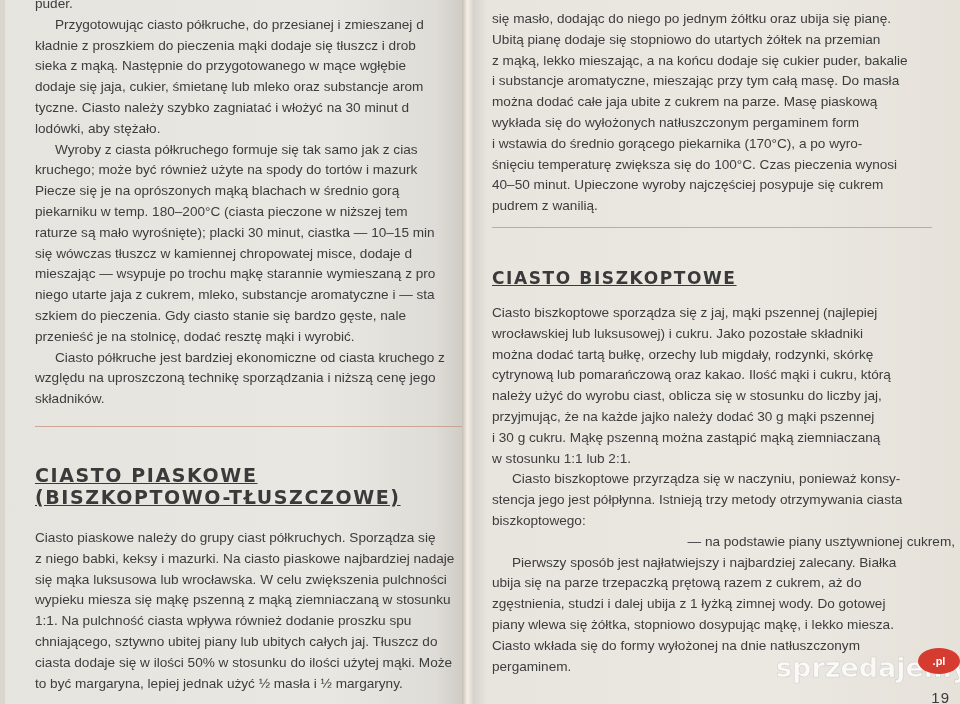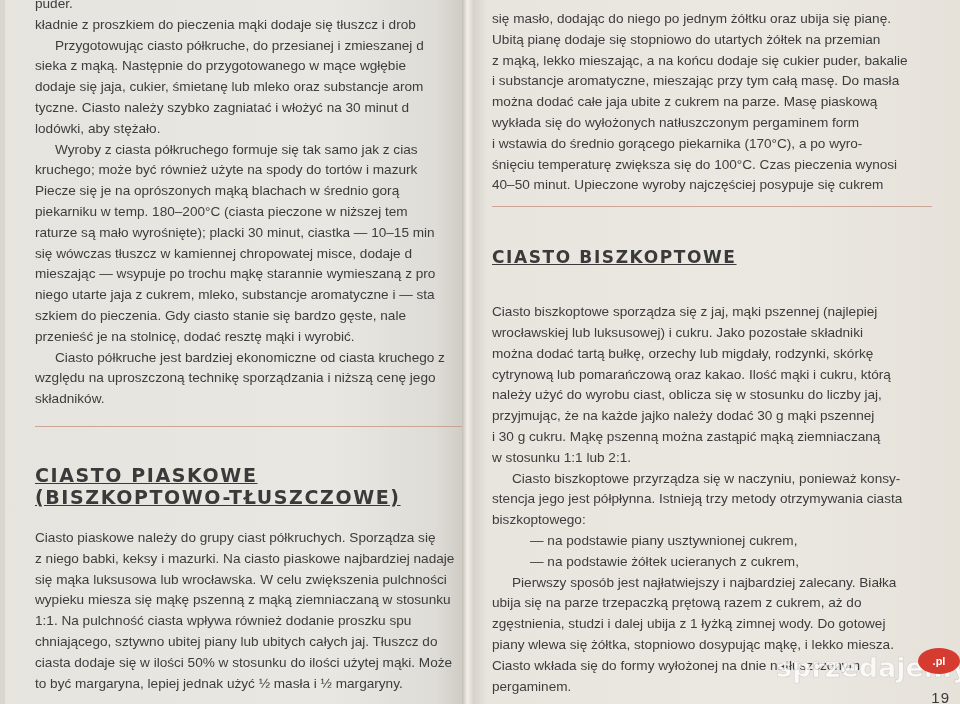--- a/index.html
+++ b/index.html
@@ -33,21 +33,21 @@
   .rule { height: 1px; background: #c79a8d; opacity: 0.85; }
 
   h2.heading {
     font-family: "DejaVu Sans", sans-serif; font-weight: bold;
     color: #3a3a3a; letter-spacing: 1.6px; line-height: 22px; text-decoration: underline;
   }
   .h-left { font-size: 19px; margin-top: 37px; }
   .h-right { font-size: 17px; margin-top: 39px; }
 
   ul.dash { list-style: none; padding-left: 38px; }
-  ul.dash li { font-size: 13.6px; line-height: 20.8px; color: #3d3d3d; white-space: nowrap; }
+  ul.dash li { font-size: 13.6px; line-height: 20.8px; color: #3d3d3d; white-space: nowrap; text-align: right; }
 
   .page-number {
     position: absolute; right: 10px; bottom: -2px;
     font-size: 15px; color: #3a3a3a; letter-spacing: 1px;
   }
   .watermark {
     position: absolute; left: 776px; top: 652px;
     font-family: "DejaVu Sans", sans-serif; font-weight: bold;
     font-size: 27px; letter-spacing: 0px;
     color: rgba(255,255,255,0.78);
@@ -61,22 +61,22 @@
 </style>
 </head>
 <body>
 
 <div class="page page-left">
   <div class="col-left">
     <p class="txt">
       <span class="line">puder.</span>
     </p>
     <p class="txt indent-first">
+      <span class="line" style="padding-left:20px">Przygotowując ciasto półkruche, do przesianej i zmieszanej d</span>
       <span class="line">kładnie z proszkiem do pieczenia mąki dodaje się tłuszcz i drob</span>
-      <span class="line" style="padding-left:20px">Przygotowując ciasto półkruche, do przesianej i zmieszanej d</span>
       <span class="line">sieka z mąką. Następnie do przygotowanego w mące wgłębie</span>
       <span class="line">dodaje się jaja, cukier, śmietanę lub mleko oraz substancje arom</span>
       <span class="line">tyczne. Ciasto należy szybko zagniatać i włożyć na 30 minut d</span>
       <span class="line">lodówki, aby stężało.</span>
     </p>
     <p class="txt">
       <span class="line" style="padding-left:20px">Wyroby z ciasta półkruchego formuje się tak samo jak z cias</span>
       <span class="line">kruchego; może być również użyte na spody do tortów i mazurk</span>
       <span class="line">Piecze się je na oprószonych mąką blachach w średnio gorą</span>
       <span class="line">piekarniku w temp. 180–200°C (ciasta pieczone w niższej tem</span>
@@ -121,44 +121,44 @@
     <p class="txt">
       <span class="line">się masło, dodając do niego po jednym żółtku oraz ubija się pianę.</span>
       <span class="line">Ubitą pianę dodaje się stopniowo do utartych żółtek na przemian</span>
       <span class="line">z mąką, lekko mieszając, a na końcu dodaje się cukier puder, bakalie</span>
       <span class="line">i substancje aromatyczne, mieszając przy tym całą masę. Do masła</span>
       <span class="line">można dodać całe jaja ubite z cukrem na parze. Masę piaskową</span>
       <span class="line">wykłada się do wyłożonych natłuszczonym pergaminem form</span>
       <span class="line">i wstawia do średnio gorącego piekarnika (170°C), a po wyro-</span>
       <span class="line">śnięciu temperaturę zwiększa się do 100°C. Czas pieczenia wynosi</span>
       <span class="line">40–50 minut. Upieczone wyroby najczęściej posypuje się cukrem</span>
+      <span class="line">pudrem z wanilią.</span>
     </p>
 
     <div class="rule" style="margin-top:10px;width:440px;"></div>
 
     <h2 class="heading h-right">CIASTO BISZKOPTOWE</h2>
 
-    <p class="txt" style="margin-top:34px">
+    <p class="txt" style="margin-top:14px">
       <span class="line">Ciasto biszkoptowe sporządza się z jaj, mąki pszennej (najlepiej</span>
       <span class="line">wrocławskiej lub luksusowej) i cukru. Jako pozostałe składniki</span>
       <span class="line">można dodać tartą bułkę, orzechy lub migdały, rodzynki, skórkę</span>
       <span class="line">cytrynową lub pomarańczową oraz kakao. Ilość mąki i cukru, którą</span>
       <span class="line">należy użyć do wyrobu ciast, oblicza się w stosunku do liczby jaj,</span>
       <span class="line">przyjmując, że na każde jajko należy dodać 30 g mąki pszennej</span>
       <span class="line">i 30 g cukru. Mąkę pszenną można zastąpić mąką ziemniaczaną</span>
       <span class="line">w stosunku 1:1 lub 2:1.</span>
     </p>
     <p class="txt">
       <span class="line" style="padding-left:20px">Ciasto biszkoptowe przyrządza się w naczyniu, ponieważ konsy-</span>
       <span class="line">stencja jego jest półpłynna. Istnieją trzy metody otrzymywania ciasta</span>
       <span class="line">biszkoptowego:</span>
     </p>
     <ul class="dash">
       <li>— na podstawie piany usztywnionej cukrem,</li>
-      <li>— na podstawie żółtek ucieranych z cukrem,</li>
     </ul>
     <p class="txt">
       <span class="line" style="padding-left:20px">Pierwszy sposób jest najłatwiejszy i najbardziej zalecany. Białka</span>
       <span class="line">ubija się na parze trzepaczką prętową razem z cukrem, aż do</span>
       <span class="line">zgęstnienia, studzi i dalej ubija z 1 łyżką zimnej wody. Do gotowej</span>
       <span class="line">piany wlewa się żółtka, stopniowo dosypując mąkę, i lekko miesza.</span>
       <span class="line">Ciasto wkłada się do formy wyłożonej na dnie natłuszczonym</span>
       <span class="line">pergaminem.</span>
     </p>
 

